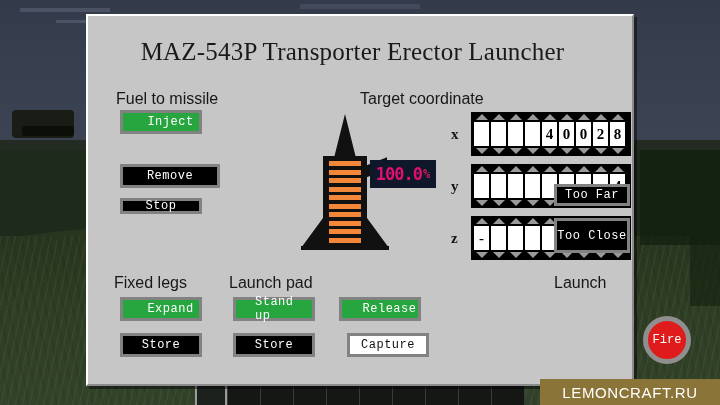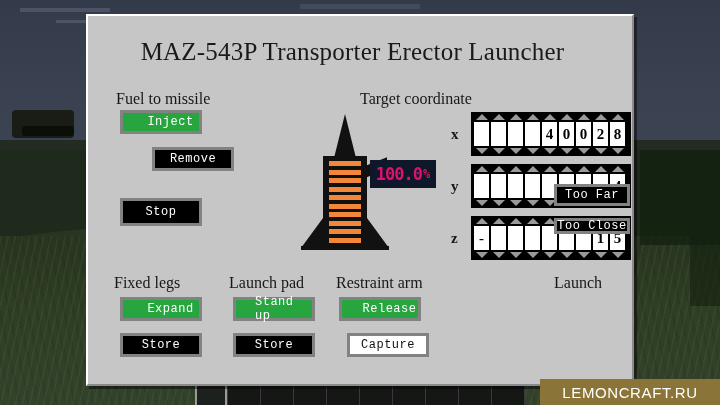--- a/index.html
+++ b/index.html
@@ -55,21 +55,21 @@
   #panel{position:absolute;left:86px;top:14px;width:544px;height:368px;
      background:#c6c6c6;
      border-top:2px solid #ffffff;border-left:2px solid #ffffff;
      border-right:2px solid #8b8b8b;border-bottom:2px solid #8b8b8b;
      box-shadow:3px 3px 0 rgba(0,0,0,.45);}
 
   .title{position:absolute;left:0;top:22px;width:529px;text-align:center;
      font-family:"Liberation Serif",serif;font-size:25px;color:#1a1a1a;
      letter-spacing:.2px;}
 
-  .sec-label{position:absolute;font-family:Liberation Serif, serif;
+  .sec-label{position:absolute;font-family:Liberation Sans, sans-serif;
      font-size:16px;color:#171717;white-space:nowrap;}
 
   
   .btn{position:absolute;box-sizing:border-box;
      border:3px solid #828282;background:#000;color:#fff;
      font-family:"Liberation Mono",monospace;font-size:12px;
      display:flex;align-items:center;justify-content:center;
      letter-spacing:.5px;}
   .btn.green{background:#27a63f;padding-left:19px;}
   .btn.white{background:#ffffff;color:#111;}
@@ -153,22 +153,22 @@
   <div class="slot"></div>
 </div>
 
 <div id="panel">
 
   <div class="title">MAZ-543P Transporter Erector Launcher</div>
 
   <div class="sec-label" style="left:28px;top:74px;">Fuel to missile</div>
 
   <div class="btn green" style="left:32px;top:94px;width:82px;height:24px;">Inject</div>
-  <div class="btn" style="left:32px;top:131px;width:82px;height:24px;margin-left:32px;">Remove</div>
-  <div class="btn" style="left:32px;top:182px;width:82px;height:28px;">Stop</div>
+  <div class="btn" style="left:32px;top:148px;width:100px;height:24px;">Remove</div>
+  <div class="btn" style="left:32px;top:182px;width:82px;height:16px;">Stop</div>
 
   <div id="missile">
     <div class="nose"></div>
     <div class="leader"></div>
     <div class="body">
       <div class="fuelcol" id="fuel-bars">
           <div class="fbar" style="background: rgb(242, 135, 58);"></div>
           <div class="fbar" style="background: rgb(242, 135, 58);"></div>
           <div class="fbar" style="background: rgb(242, 135, 58);"></div>
           <div class="fbar" style="background: rgb(242, 135, 58);"></div>
@@ -333,31 +333,31 @@
         </div>
         <div class="cell">
           <div class="up"></div>
           <div class="digit">5</div>
           <div class="dn"></div>
         </div>
       </div>
     </div>
 
   <div class="btn" style="left:466px;top:168px;width:76px;height:22px;">Too Far</div>
-  <div class="btn" style="left:466px;top:202px;width:76px;height:16px;">Too Close</div>
+  <div class="btn" style="left:466px;top:202px;width:76px;height:35px;">Too Close</div>
 
   <div class="sec-label" style="left:26px;top:258px;">Fixed legs</div>
   <div class="btn green" style="left:32px;top:281px;width:82px;height:24px;">Expand</div>
   <div class="btn" style="left:32px;top:317px;width:82px;height:24px;">Store</div>
 
   <div class="sec-label" style="left:141px;top:258px;">Launch pad</div>
   <div class="btn green" style="left:145px;top:281px;width:82px;height:24px;">Stand up</div>
   <div class="btn" style="left:145px;top:317px;width:82px;height:24px;">Store</div>
 
-  <div class="sec-label" style="left:248px;top:258px;">Restraint arm</div>
   <div class="btn green" style="left:251px;top:281px;width:82px;height:24px;">Release</div>
   <div class="btn white" style="left:259px;top:317px;width:82px;height:24px;">Capture</div>
 
   <div class="sec-label" style="left:466px;top:258px;">Launch</div>
+  <div id="fire">Fire</div>
 
 </div>
 
 <div id="watermark">LEMONCRAFT.RU</div>
 
 </body></html>

